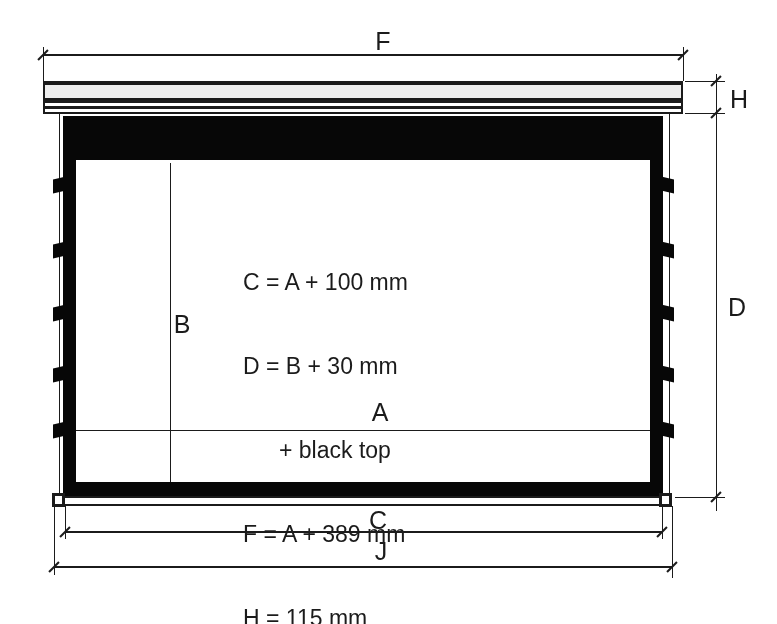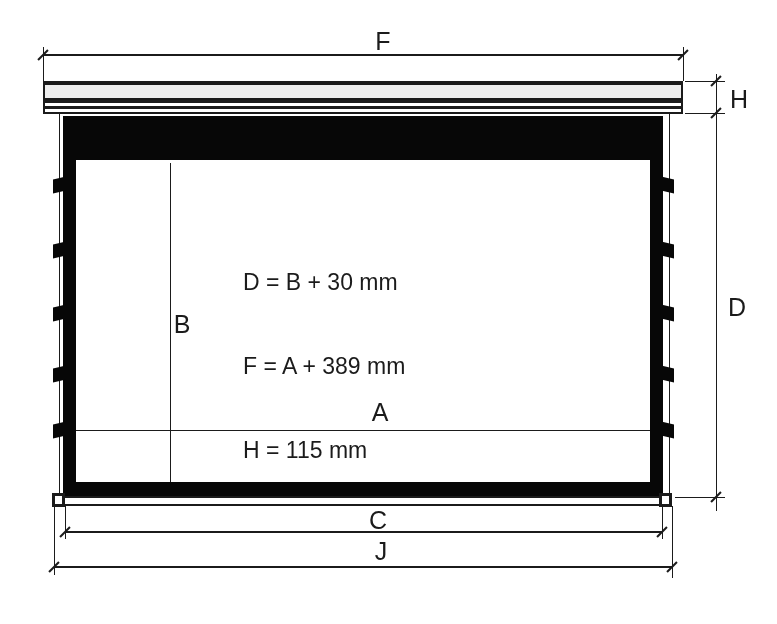--- a/index.html
+++ b/index.html
@@ -105,21 +105,23 @@
   <div class="tab right" style="left:661px;top:367px"></div>
   <div class="tab right" style="left:661px;top:423px"></div>
 
   <div class="vline" style="left:169.5px;top:163px;height:319px;width:1px"></div>
   <div class="dim-label" style="left:182px;top:324px">B</div>
 
   <div class="hline" style="left:76px;top:430px;width:574px;height:1px"></div>
   <div class="dim-label" style="left:380px;top:412px">A</div>
 
   <div class="formulas">
+    <div>C = A + 100 mm</div>
     <div>D = B + 30 mm</div>
+    <div class="indent">+ black top</div>
     <div>F = A + 389 mm</div>
     <div>H = 115 mm</div>
     
   </div>
 
   <div class="slat"></div>
   <div class="slat-cap" style="left:52px"></div>
   <div class="slat-cap" style="left:659px"></div>
 
   <div class="vline" style="left:64.5px;top:506px;height:33px"></div>

